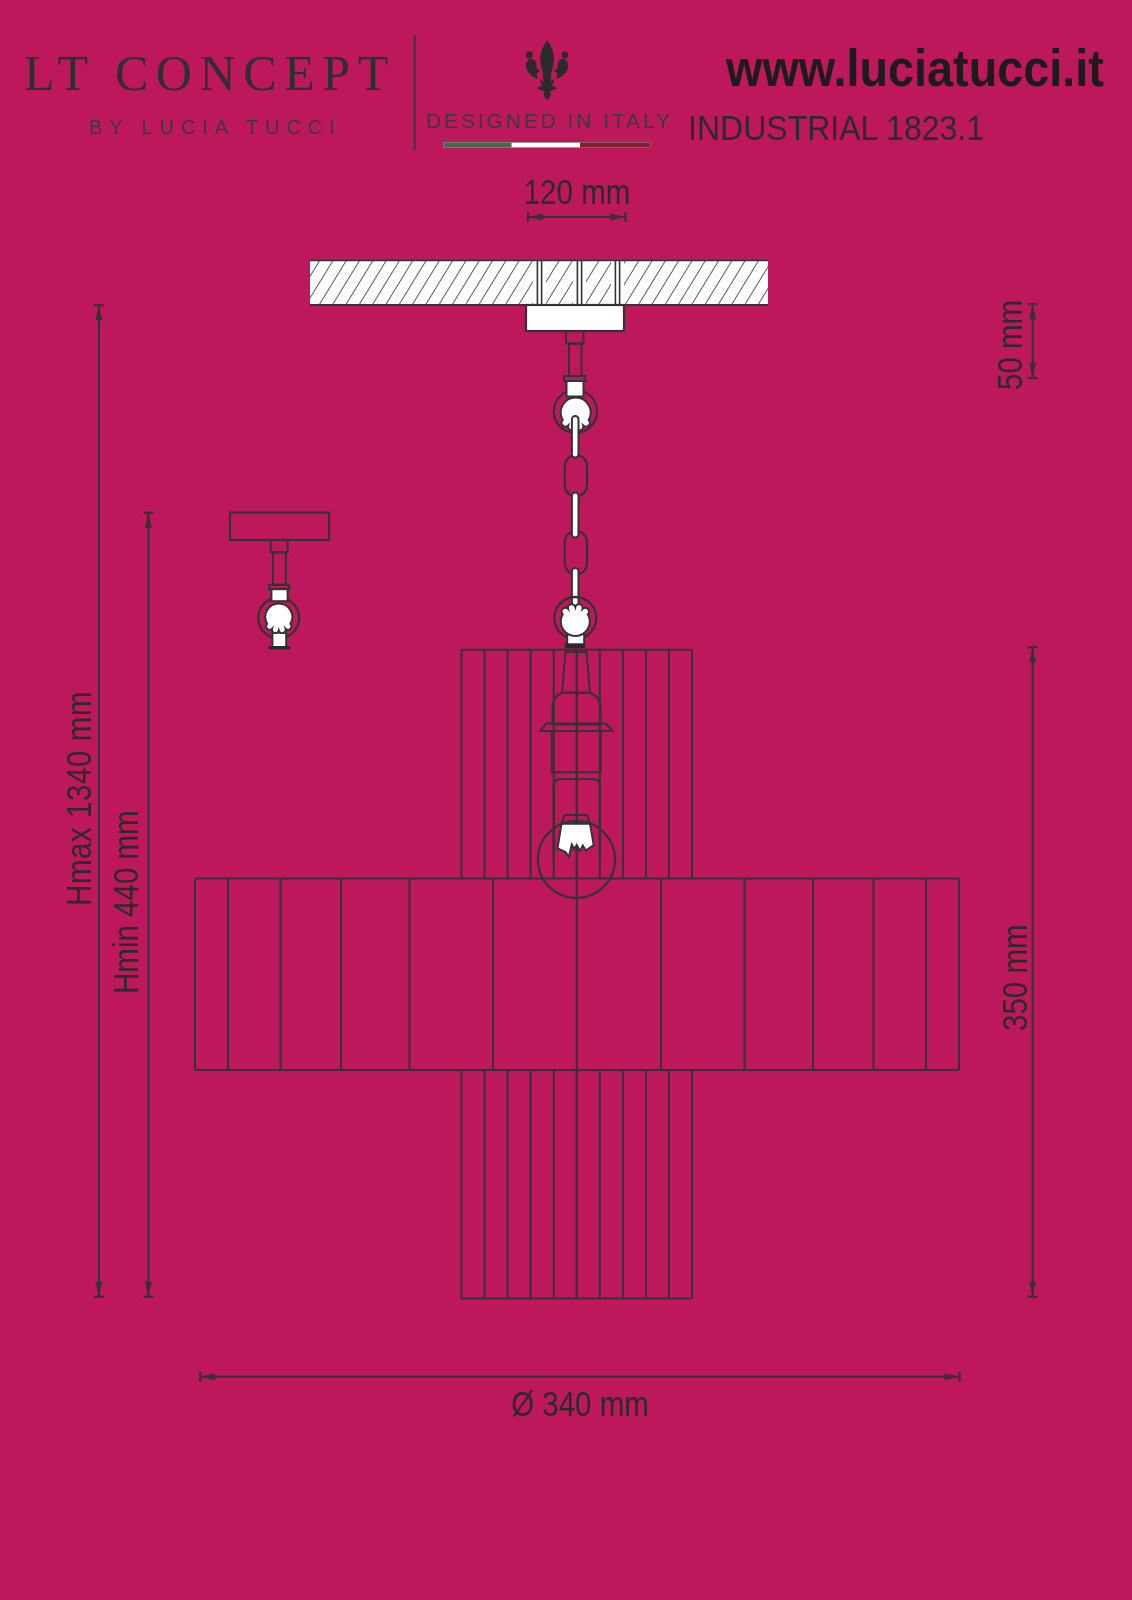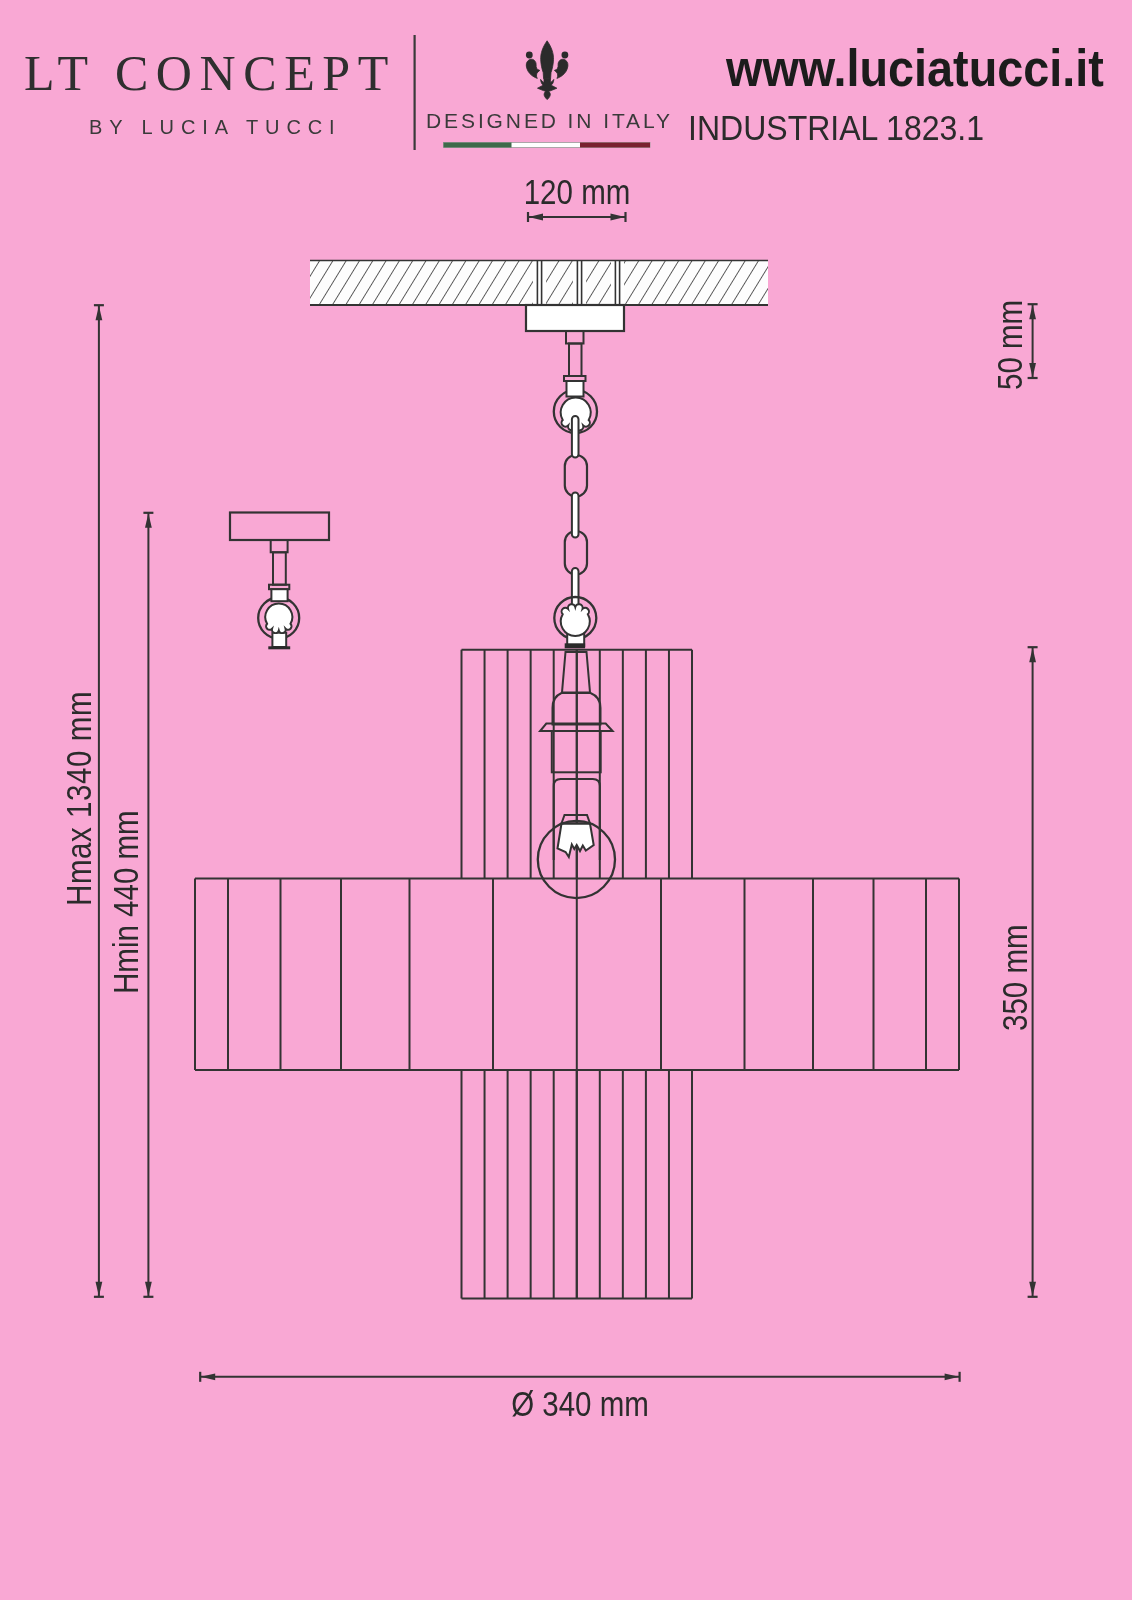--- a/index.html
+++ b/index.html
@@ -1,16 +1,16 @@
 <!DOCTYPE html>
 <html><head>
 <meta charset="utf-8">
 <style>
   html,body { margin:0; padding:0; background:#ffffff; }
-  #page { position:relative; width:1132px; height:1600px; background:#f9a8d4; overflow:hidden; }
+  #page { position:relative; width:1132px; height:1600px; background:#be185d; overflow:hidden; }
 </style>
 </head>
 <body>
 <div id="page">
 <svg width="1132" height="1600" viewBox="0 0 1132 1600">
 <defs>
 <pattern id="hatch" width="11.34" height="11.34" patternUnits="userSpaceOnUse" patternTransform="rotate(-58.5)">
   <rect width="11.34" height="11.34" fill="#fdfdfd"></rect>
   <line x1="0" y1="0" x2="11.34" y2="0" stroke="#383838" stroke-width="1.6"></line>
 </pattern>

